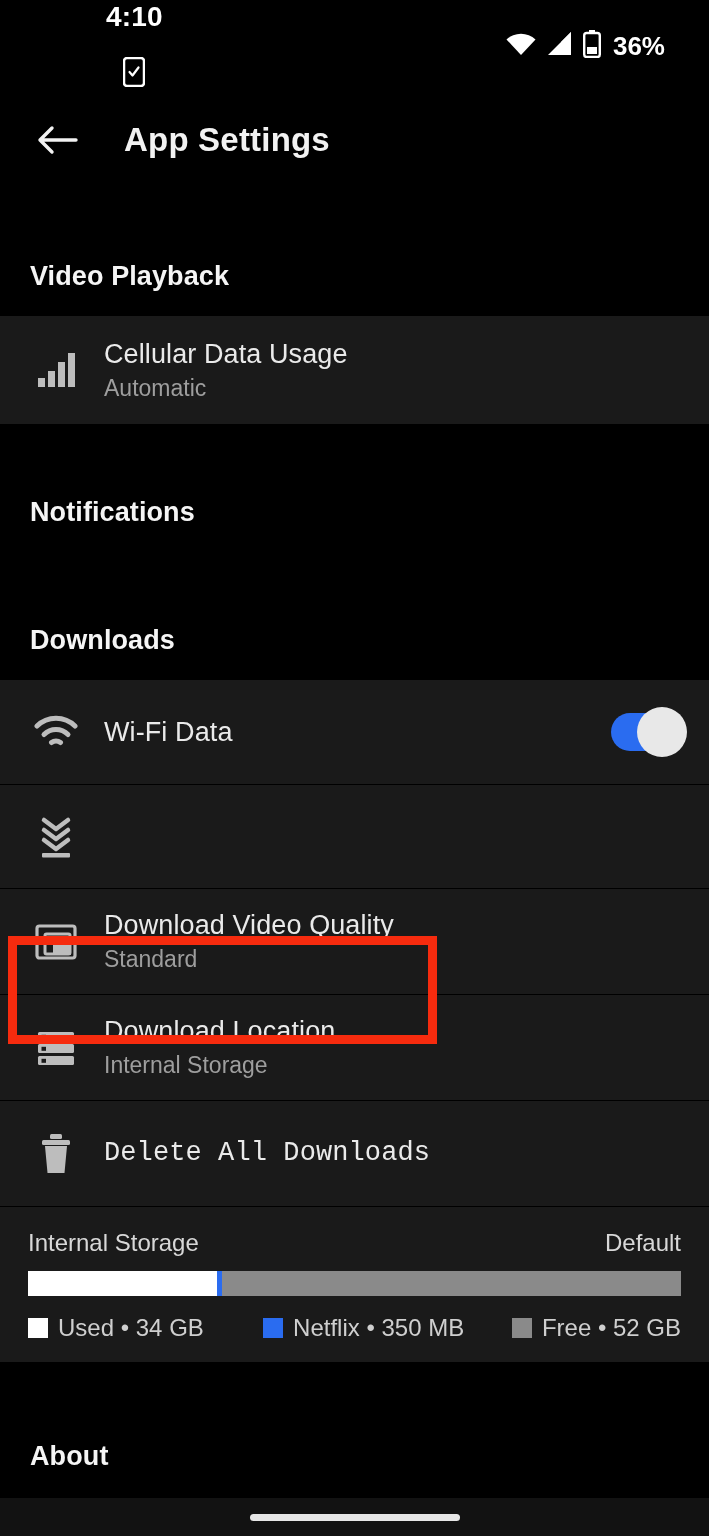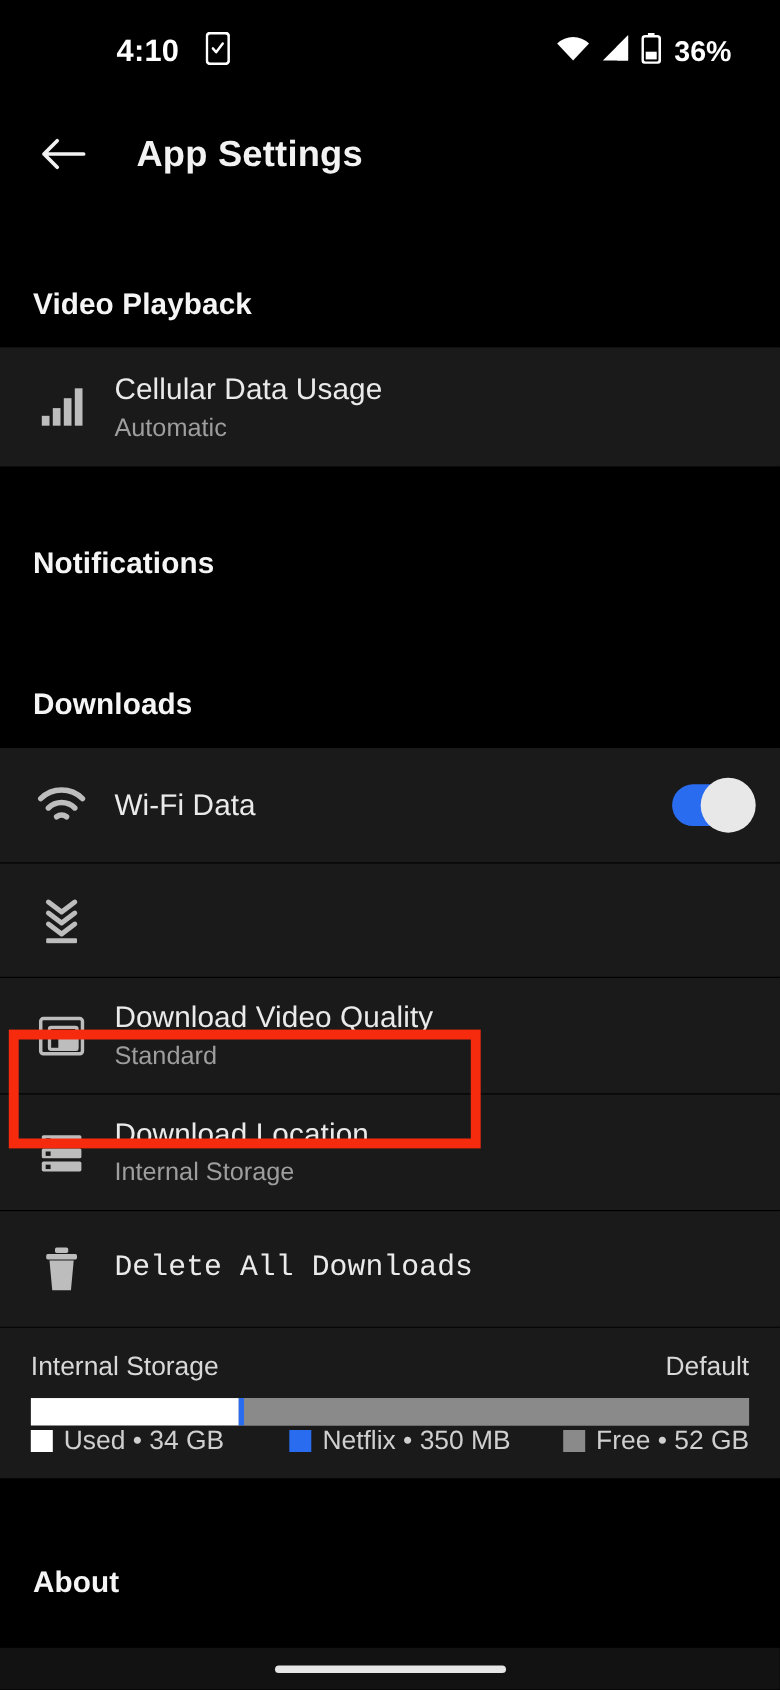--- a/index.html
+++ b/index.html
@@ -10,21 +10,21 @@
     overflow:hidden;
   }
   .screen { position:relative; width:709px; height:1536px; background:#000; }
 
   
   .statusbar {
     height:92px; display:flex; align-items:center;
     justify-content:space-between; padding:0 30px 0 30px;
     color:#fff;
   }
-  .sb-left { display:flex; align-items:center; gap:24px; padding-left:76px; }
+  .sb-left { display:flex; align-items:center; gap:24px; padding-left:76px;flex-direction:column; }
   .sb-time { font-size:28px; font-weight:700; letter-spacing:0.2px; }
   .sb-right { display:flex; align-items:center; gap:9px; padding-right:14px; }
   .sb-pct { font-size:26px; font-weight:700; margin-left:3px; }
 
   
   .header { height:95px; display:flex; align-items:center; padding:0 30px; }
   .back-btn { width:56px; height:56px; display:flex; align-items:center; justify-content:center; }
   .header-title {
     font-size:33px; font-weight:700; color:#f2f2f2;
     margin-left:38px; letter-spacing:0.2px;
@@ -74,21 +74,21 @@
   .storage-head { display:flex; justify-content:space-between; align-items:center; }
   .storage-label { font-size:24px; color:#d8d8d8; }
   .storage-default { font-size:24px; color:#d8d8d8; }
   .storage-bar {
     margin-top:14px; height:25px; width:100%;
     display:flex; overflow:hidden; background:#8a8a8a;
   }
   .seg-used { background:#ffffff; height:100%; }
   .seg-netflix { background:#2a6cf0; height:100%; }
   .seg-free { background:#8a8a8a; height:100%; flex:1; }
-  .legend { display:flex; }
+  .legend { display:flex; margin-top:18px; }
   .legend-item { display:flex; align-items:center; font-size:24px; color:#cfcfcf; }
   .legend-sq { width:20px; height:20px; margin-right:10px; flex-shrink:0; }
 
   
   .gesture-bar-wrap {
     position:absolute; left:0; bottom:0; width:709px; height:38px;
     background:#121212; display:flex; align-items:center; justify-content:center;
   }
   .gesture-bar { width:210px; height:7px; border-radius:4px; background:#e6e6e6; }
 

